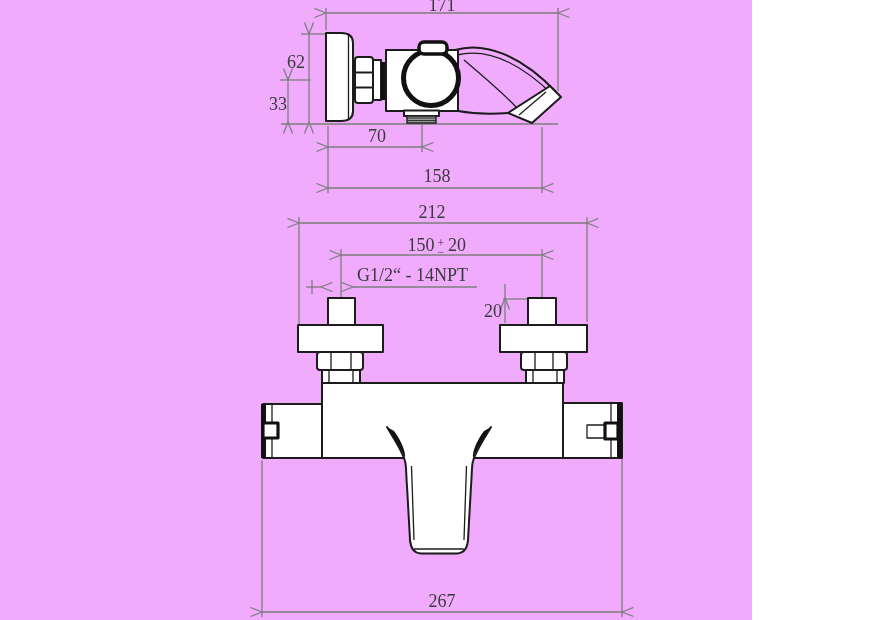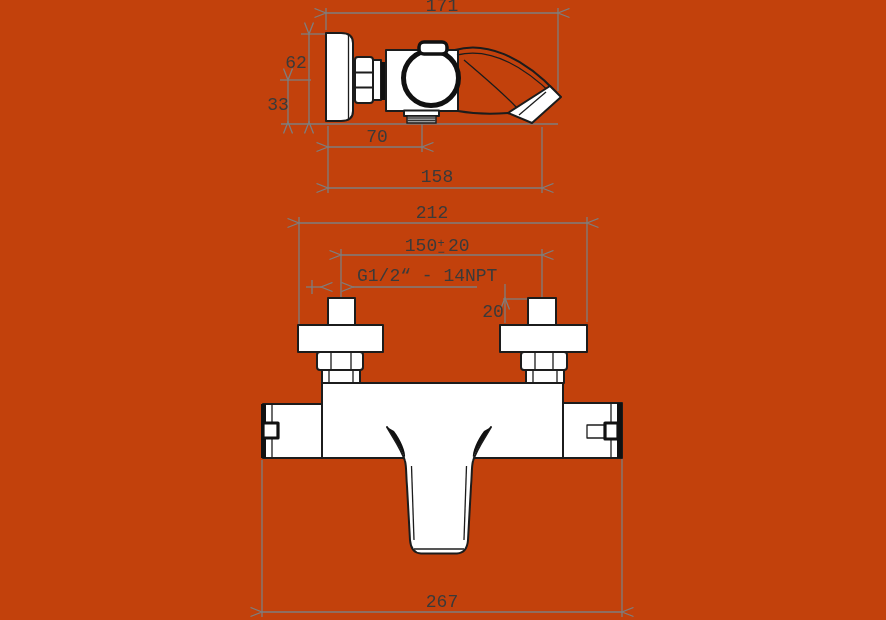--- a/index.html
+++ b/index.html
@@ -1,20 +1,20 @@
 <!DOCTYPE html>
 <html><head>
 <meta charset="utf-8">
 <style>
   html,body{margin:0;padding:0;background:#ffffff;}
   .stage{
     position:relative;
-    width:886px;height:620px;
-    background:#c2410c;
-    font-family:Liberation Mono, monospace;
+    width:752px;height:620px;
+    background:#f0abfc;
+    font-family:Liberation Serif, serif;
     overflow:hidden;
   }
   svg{position:absolute;left:0;top:0;}
   .outline{stroke:#1c1c1c;fill:none;stroke-width:2;stroke-linejoin:round;stroke-linecap:round;}
   .outline-thin{stroke:#1c1c1c;fill:none;stroke-width:1.3;stroke-linejoin:round;}
   .outline-thick{stroke:#111111;fill:none;stroke-width:3.2;stroke-linejoin:round;}
   .whitefill{fill:#ffffff;}
   .blackfill{fill:#111111;stroke:none;}
   .dim{stroke:#7e7e7e;stroke-width:1.3;fill:none;}
   .dimtext{fill:#3a3a3a;font-size:18px;}

